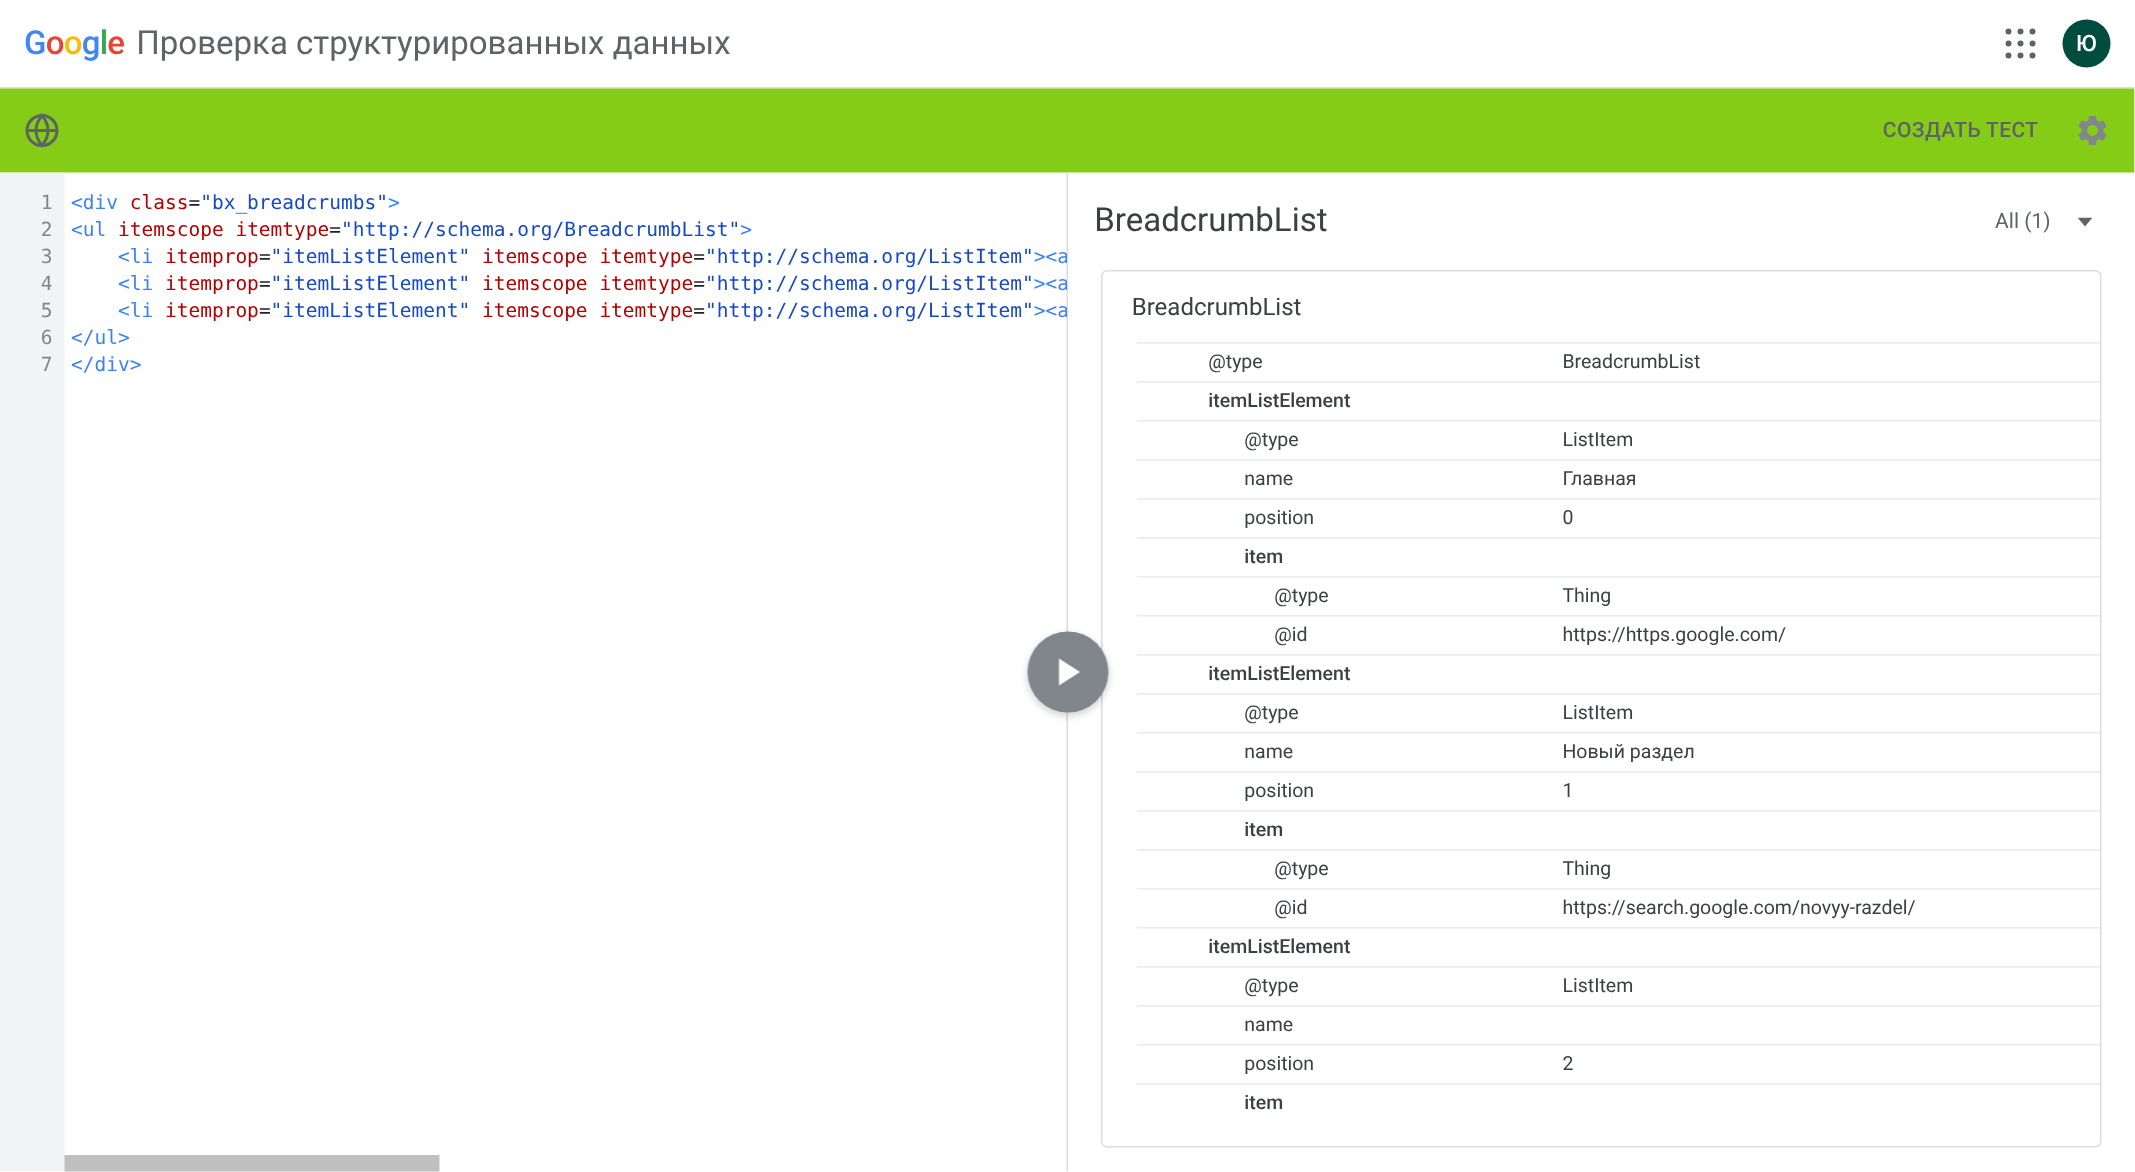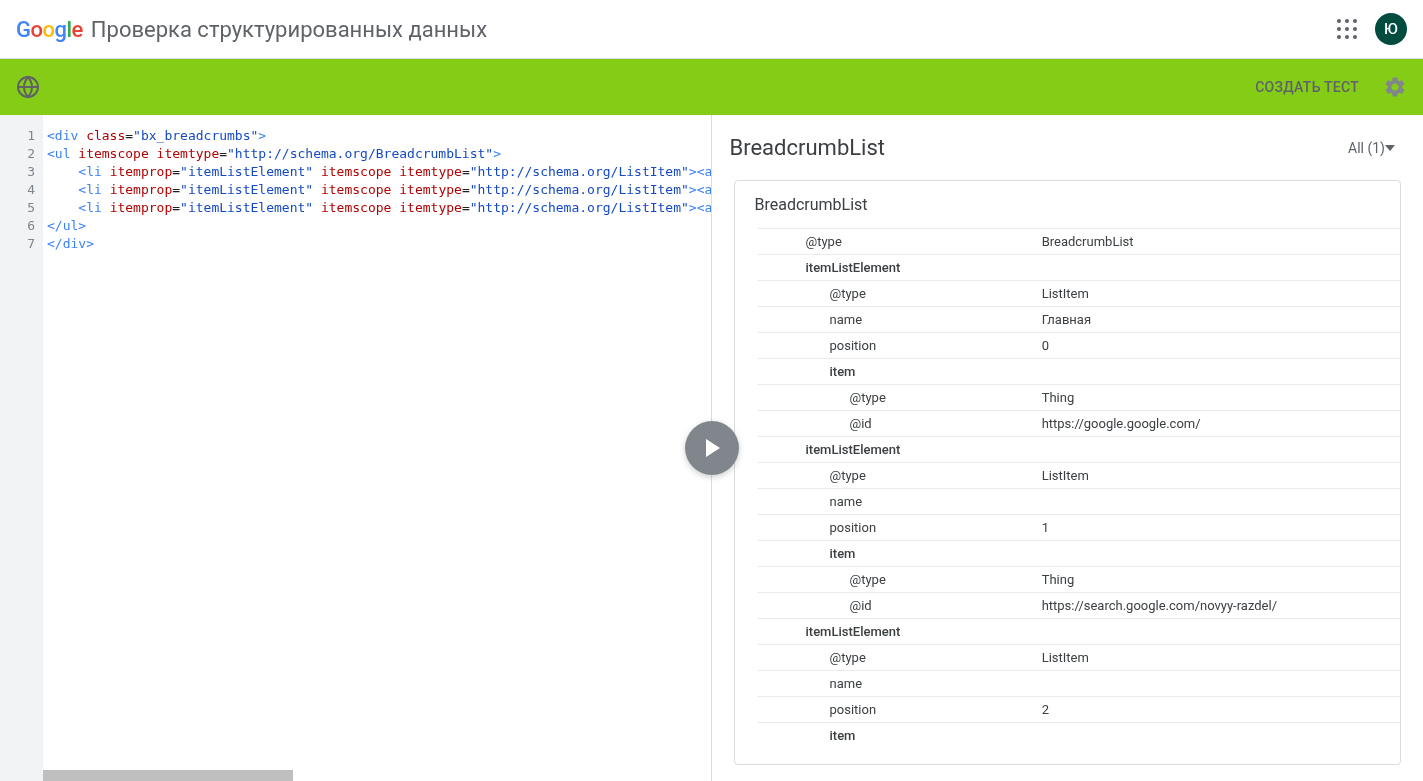--- a/index.html
+++ b/index.html
@@ -27,21 +27,21 @@
   .gutter .ln { text-align: right; padding-right: 8px; font-family: monospace; font-size: 13px; color: #80868b; line-height: 18px; }
   .code { font-family: monospace; font-size: 13px; line-height: 18px; padding-top: 12px; white-space: pre; overflow-x: auto; flex: 1; }
   .code .line { padding-left: 4px; }
   .tag { color: #3b82f6; }
   .attrname { color: #b30000; }
   .attrval { color: #1549c5; }
   .hscroll { position: absolute; bottom: 0; left: 43px; height: 11px; width: 250px; background: rgba(0,0,0,0.25); }
   .right-pane { width: 50%; display: flex; flex-direction: column; overflow: hidden; }
   .right-header { display: flex; align-items: center; padding: 20px 28px 20px 18px; }
   .right-title { font-size: 22px; font-weight: 400; color: #3c4043; }
-  .filter { margin-left: auto; display: flex; align-items: center; font-size: 14px; color: #5f6368; cursor: pointer; }
+  .filter { margin-left: auto; display: flex; align-items: center; gap: 18px; font-size: 14px; color: #5f6368; cursor: pointer; }
   .card { margin: 0 22px 16px 22px; border: 1px solid #dadce0; border-radius: 4px; display: flex; flex-direction: column; overflow: hidden; flex: 1 1 auto; min-height: 0; }
   .card-header { display: flex; align-items: center; padding: 14px 20px; cursor: pointer; flex-shrink: 0; }
   .card-title { font-size: 16px; color: #3c4043; }
   .card-status { margin-left: auto; display: flex; align-items: center; gap: 16px; }
   .status-label { font-size: 13px; color: #80868b; letter-spacing: 0.25px; }
   .expand-icon { width: 20px; height: 20px; color: #5f6368; }
   .scroll-body { overflow-y: auto; flex: 1 1 auto; padding-left: 23px; }
   .rows { font-size: 13px; color: #3c4043; }
   .row { display: flex; border-top: 1px solid #e8eaed; padding: 5px 12px; min-height: 25px; align-items: center; }
   .row .key { width: 44%; }
@@ -148,32 +148,33 @@
             <div class="row">
               <div class="key indent2 bold">item</div>
               <div class="val"></div>
             </div>
             <div class="row">
               <div class="key indent3">@type</div>
               <div class="val">Thing</div>
             </div>
             <div class="row">
               <div class="key indent3">@id</div>
-              <div class="val">https://google.google.com/</div>
+              <div class="val">https://https.google.com/</div>
             </div>
             <div class="row">
               <div class="key indent1 bold">itemListElement</div>
               <div class="val"></div>
             </div>
             <div class="row">
               <div class="key indent2">@type</div>
               <div class="val">ListItem</div>
             </div>
             <div class="row">
               <div class="key indent2">name</div>
+              <div class="val">Новый раздел</div>
             </div>
             <div class="row">
               <div class="key indent2">position</div>
               <div class="val">1</div>
             </div>
             <div class="row">
               <div class="key indent2 bold">item</div>
               <div class="val"></div>
             </div>
             <div class="row">

